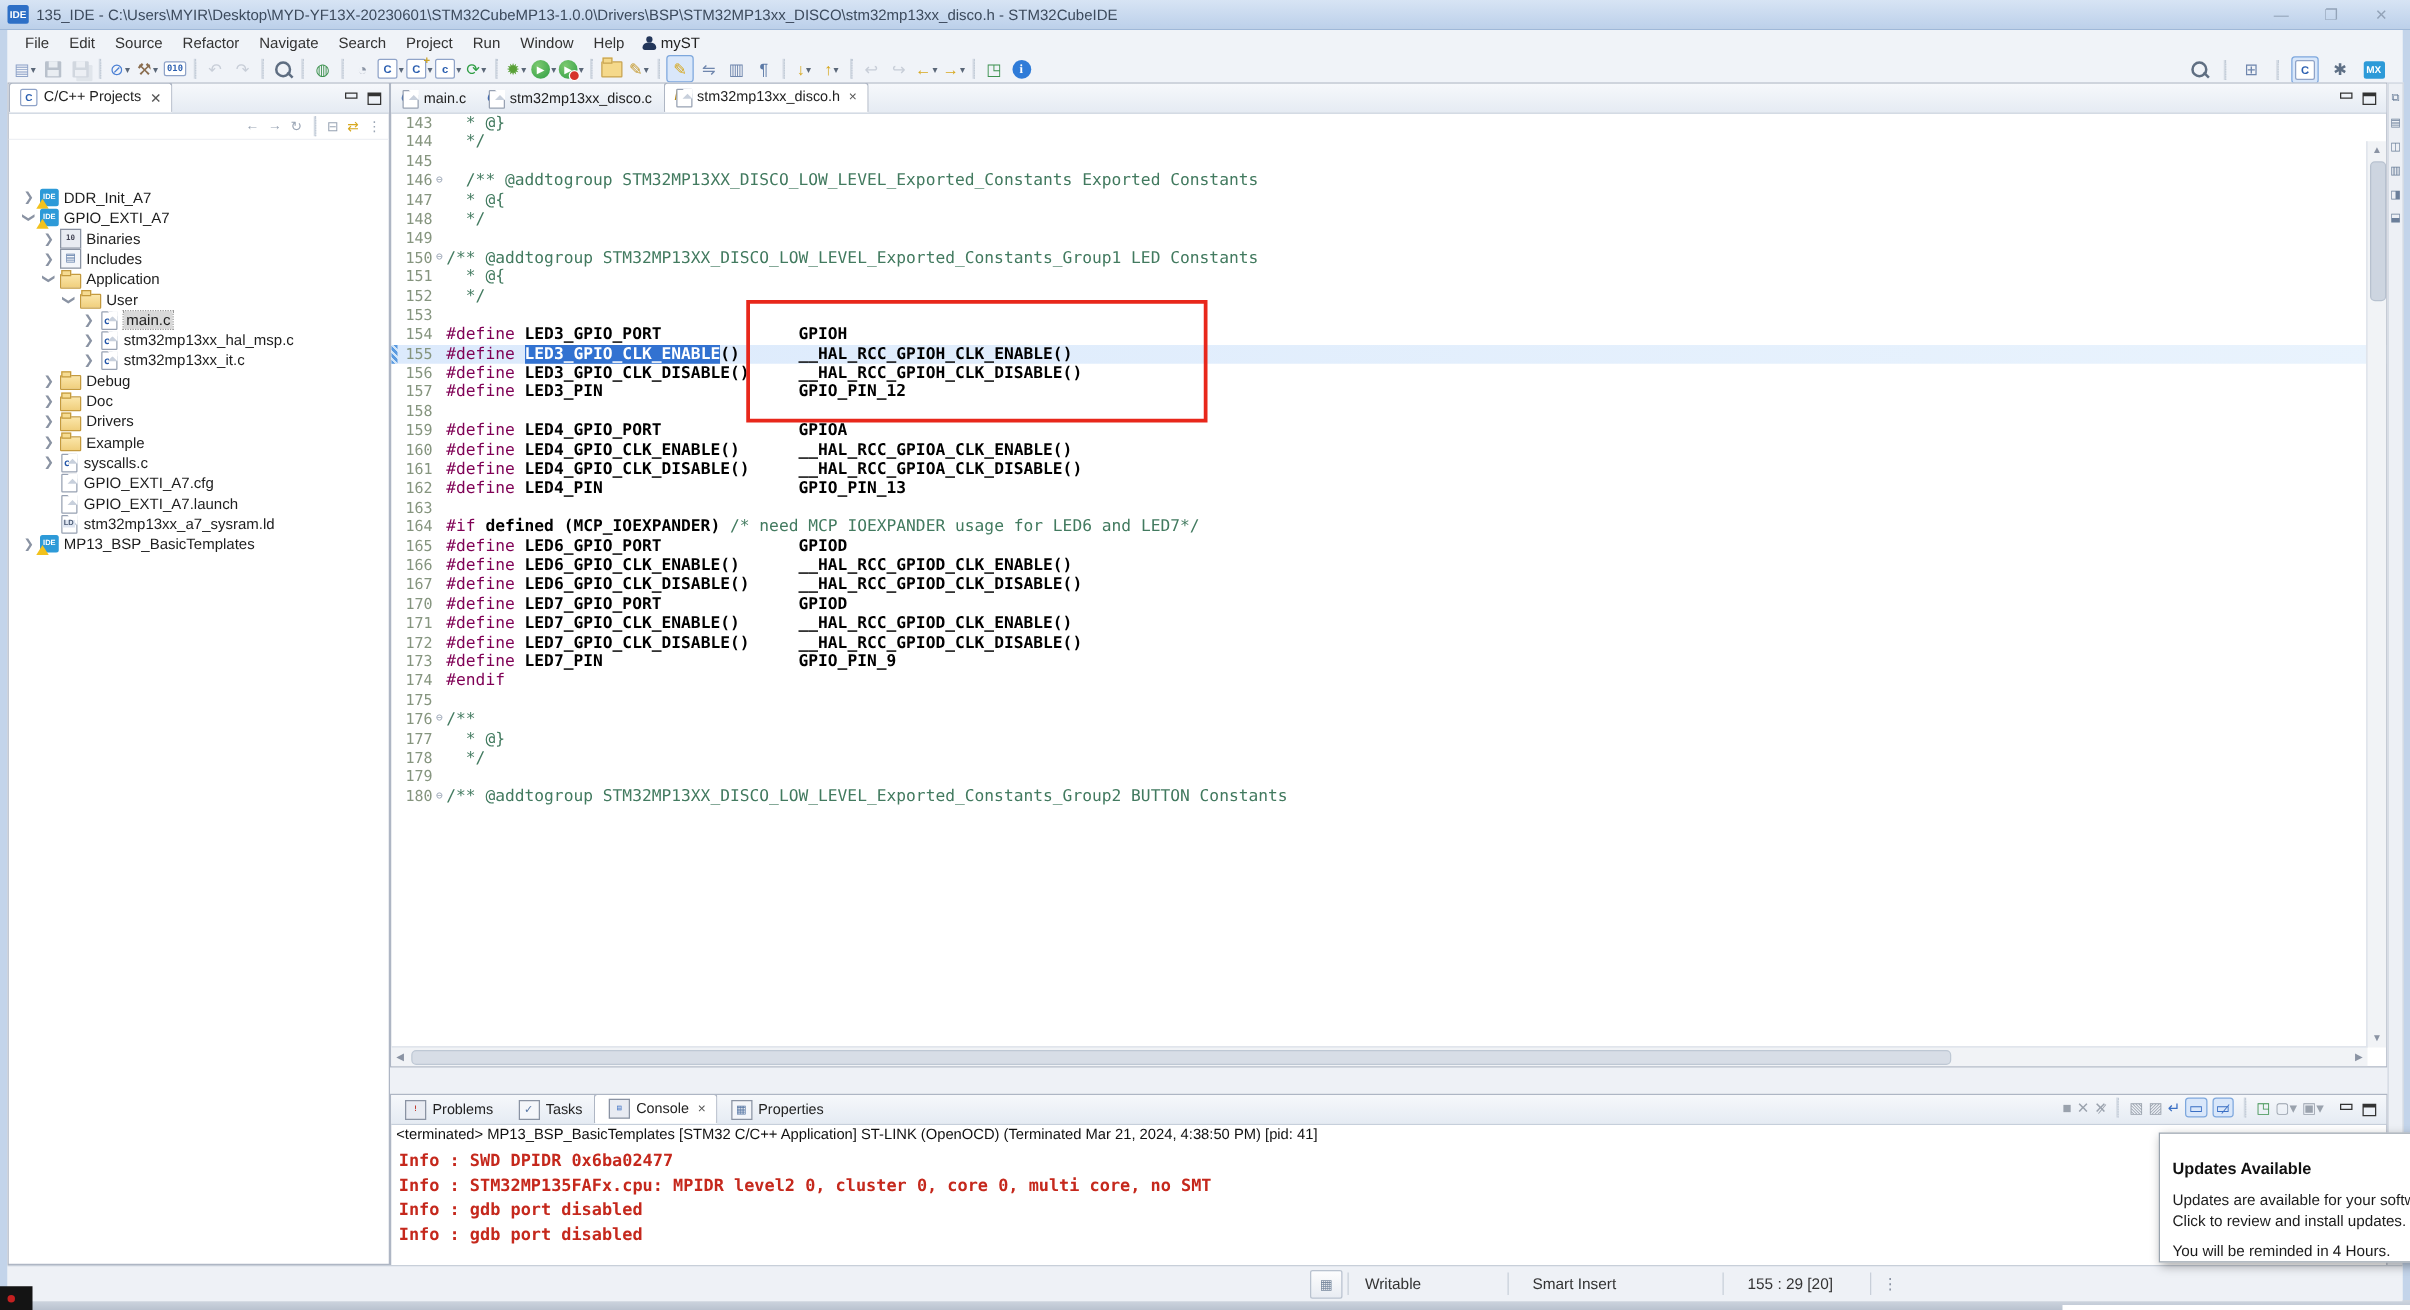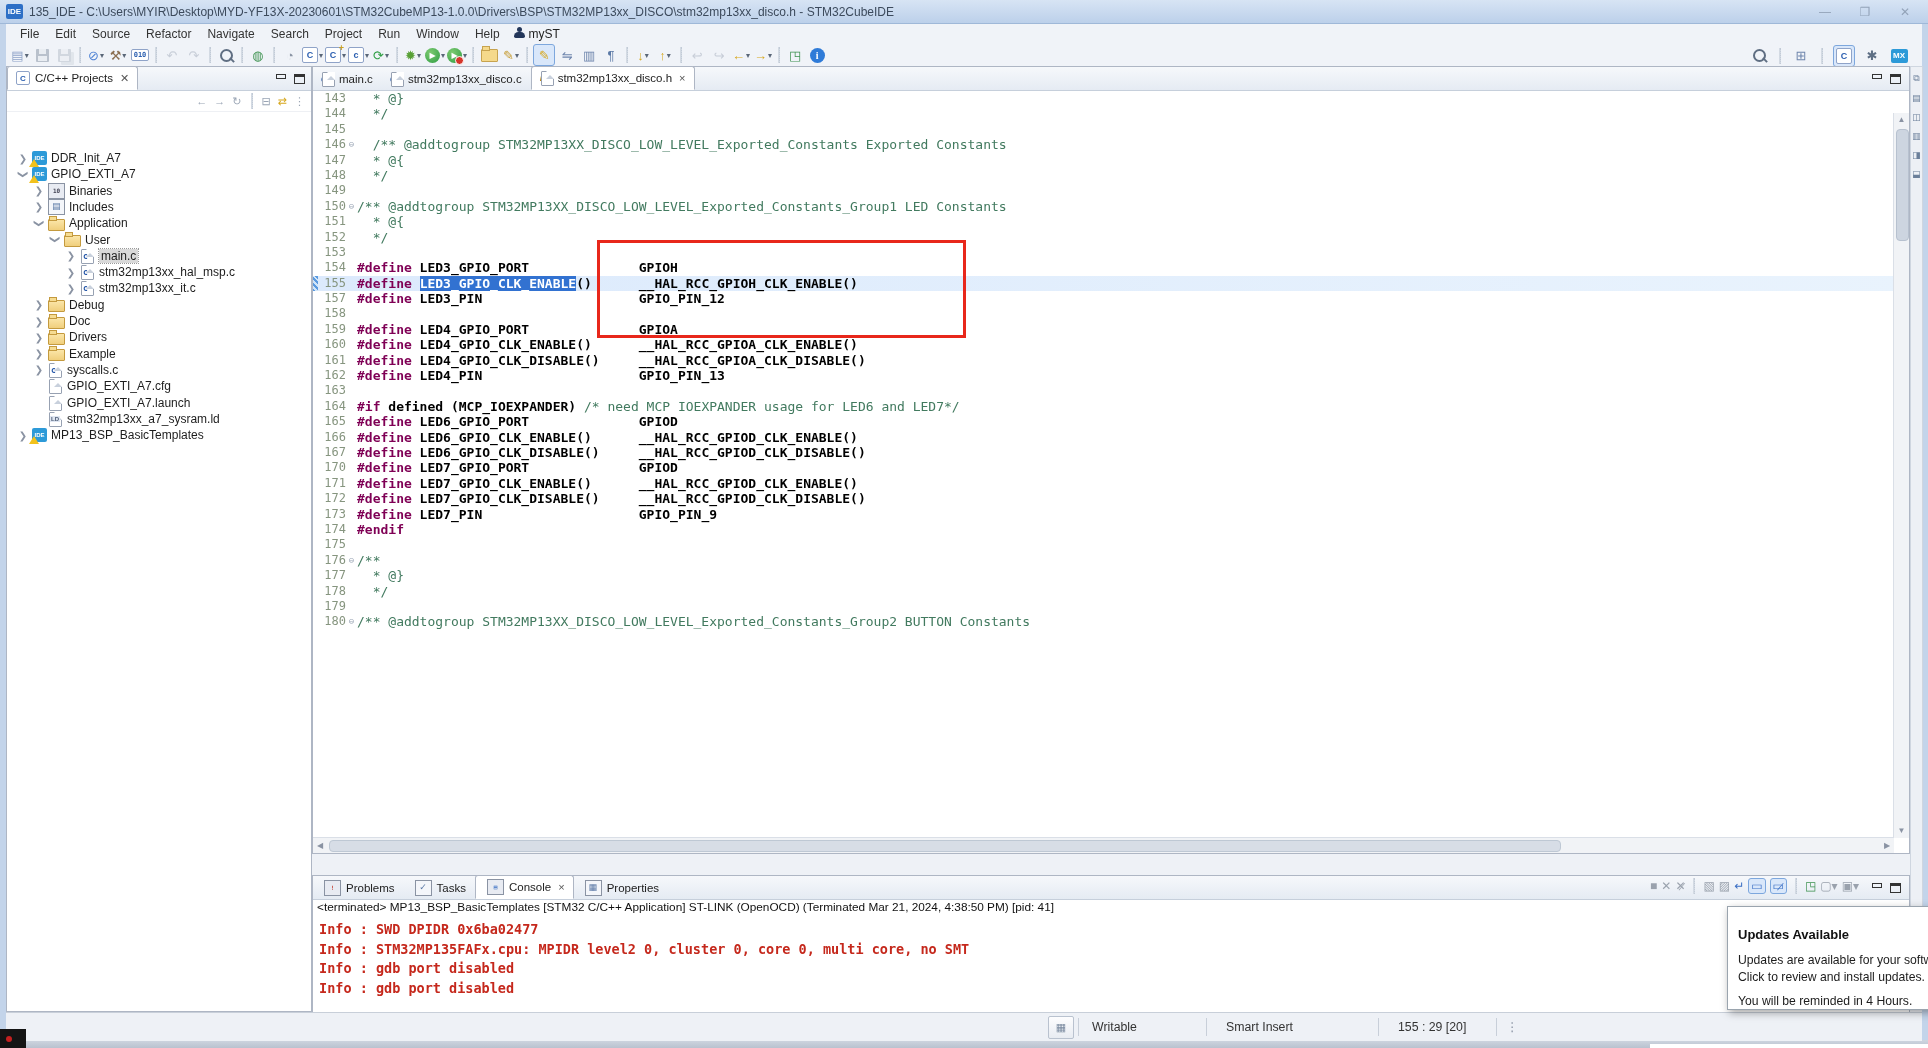--- a/index.html
+++ b/index.html
@@ -15,21 +15,21 @@
   .winbtns{position:absolute;right:10px;top:3px;display:flex;gap:14px}
   .winbtn{width:26px;height:17px;display:flex;align-items:center;justify-content:center;
     color:#93a3b8;font-size:12px}
   .edgeL,.edgeR{position:absolute;top:24px;width:6px;height:1016px;background:#c3d4ea}
   .edgeL{left:0}.edgeR{left:1922px}
   .edgeB{position:absolute;left:0;top:1040px;width:1928px;height:8px;background:linear-gradient(#cfd6e0,#b9c2cf)}
   
   .menubar{position:absolute;left:6px;top:24px;width:1916px;height:20px;background:#f0f3f8;
     display:flex;align-items:center;padding-left:6px;box-sizing:border-box}
   .menu-item{padding:2px 8px;color:#333}
-  .myst{display:flex;gap:4px;margin-left:6px}
+  .myst{display:flex;align-items:center;gap:4px;margin-left:6px}
   .person{width:11px;height:11px;position:relative;display:inline-block}
   .person::before{content:"";position:absolute;left:3px;top:0;width:5px;height:5px;border-radius:50%;background:#23365a}
   .person::after{content:"";position:absolute;left:0;top:5px;width:11px;height:6px;border-radius:5px 5px 2px 2px;background:#23365a}
   
   .toolbar{position:absolute;left:6px;top:44px;width:1916px;height:23px;background:#f0f3f8;
     border-bottom:1px solid #cfd8e4;display:flex;align-items:center;padding-left:3px;box-sizing:border-box}
   .tb{height:20px;display:inline-flex;align-items:center;justify-content:center;min-width:20px;
     border-radius:3px;margin:0 1px;position:relative}
   .tb.pressed{background:#d9e7fa;border:1px solid #7da7dd}
   .tb .gl{font-size:13px;line-height:1}
@@ -98,21 +98,21 @@
   .etab-icon{position:relative;width:13px;height:14px}
   #editor-body{position:absolute;left:0;top:23px;right:0;bottom:0;overflow:hidden}
   .codewrap{position:absolute;left:0;top:1px;width:100%;font-family:"DejaVu Sans Mono",monospace;font-size:13px;line-height:15.4px}
   .ln{height:15.4px;display:flex;white-space:pre;position:relative}
   .ln .num{width:33px;text-align:right;color:#86957f;flex:0 0 auto;font-size:12px}
   .ln .fold{width:11px;text-align:center;color:#9aa5b5;font-size:9px;flex:0 0 auto;line-height:15.4px}
   .ln .src{font-weight:bold;color:#000}
   .ln.cur{background:linear-gradient(to right,#dceafc 0,#e9f3fd 100%)}
   .ln.cur::before{content:"";position:absolute;left:0;top:0;width:5px;height:15.4px;
     background:repeating-linear-gradient(45deg,#5a9ae0 0 2px,#cfe4f8 2px 4px)}
-  .seg.k{color:var(--kw);font-weight:bold}
+  .seg.k{color:var(--kw);font-weight:normal}
   .seg.c{color:var(--cmt);font-weight:normal}
   .seg.s{background:var(--selbg);color:#fff}
   .vsb{position:absolute;right:0;top:23px;width:15px;bottom:15px;background:#f1f3f6;border-left:1px solid #dadfe7}
   .vsb .thumb{position:absolute;left:2px;top:16px;width:11px;height:110px;background:#cdd5e0;border-radius:4px;border:1px solid #b7c1cf}
   .vsb .ar{position:absolute;left:0;width:15px;height:14px;color:#8a93a3;font-size:8px;text-align:center;line-height:14px}
   .hsb{position:absolute;left:0;bottom:0;height:15px;right:15px;background:#f1f3f6;border-top:1px solid #dadfe7}
   .hsb .thumb{position:absolute;left:16px;top:2px;height:10px;background:#d7dde6;border-radius:4px;border:1px solid #bec8d4}
   .hsb .ar{position:absolute;top:0;width:14px;height:15px;color:#8a93a3;font-size:8px;text-align:center;line-height:15px}
   
   #rightstrip{position:absolute;left:1910px;top:66px;width:13px;height:944px;background:#edf0f5;border:1px solid #cfd6e0;
@@ -487,20 +487,21 @@
         <div class="ln"><span class="num">146</span><span class="fold">⊖</span><span class="src"><span class="seg c">  /** @addtogroup STM32MP13XX_DISCO_LOW_LEVEL_Exported_Constants Exported Constants</span></span></div>
         <div class="ln"><span class="num">147</span><span class="fold"></span><span class="src"><span class="seg c">  * @{</span></span></div>
         <div class="ln"><span class="num">148</span><span class="fold"></span><span class="src"><span class="seg c">  */</span></span></div>
         <div class="ln"><span class="num">149</span><span class="fold"></span><span class="src"></span></div>
         <div class="ln"><span class="num">150</span><span class="fold">⊖</span><span class="src"><span class="seg c">/** @addtogroup STM32MP13XX_DISCO_LOW_LEVEL_Exported_Constants_Group1 LED Constants</span></span></div>
         <div class="ln"><span class="num">151</span><span class="fold"></span><span class="src"><span class="seg c">  * @{</span></span></div>
         <div class="ln"><span class="num">152</span><span class="fold"></span><span class="src"><span class="seg c">  */</span></span></div>
         <div class="ln"><span class="num">153</span><span class="fold"></span><span class="src"></span></div>
         <div class="ln"><span class="num">154</span><span class="fold"></span><span class="src"><span class="seg k">#define</span><span class="seg t"> LED3_GPIO_PORT              GPIOH</span></span></div>
         <div class="ln cur"><span class="num">155</span><span class="fold"></span><span class="src"><span class="seg k">#define</span><span class="seg t"> </span><span class="seg s">LED3_GPIO_CLK_ENABLE</span><span class="seg t">()      __HAL_RCC_GPIOH_CLK_ENABLE()</span></span></div>
+        <div class="ln"><span class="num">156</span><span class="fold"></span><span class="src"><span class="seg k">#define</span><span class="seg t"> LED3_GPIO_CLK_DISABLE()     __HAL_RCC_GPIOH_CLK_DISABLE()</span></span></div>
         <div class="ln"><span class="num">157</span><span class="fold"></span><span class="src"><span class="seg k">#define</span><span class="seg t"> LED3_PIN                    GPIO_PIN_12</span></span></div>
         <div class="ln"><span class="num">158</span><span class="fold"></span><span class="src"></span></div>
         <div class="ln"><span class="num">159</span><span class="fold"></span><span class="src"><span class="seg k">#define</span><span class="seg t"> LED4_GPIO_PORT              GPIOA</span></span></div>
         <div class="ln"><span class="num">160</span><span class="fold"></span><span class="src"><span class="seg k">#define</span><span class="seg t"> LED4_GPIO_CLK_ENABLE()      __HAL_RCC_GPIOA_CLK_ENABLE()</span></span></div>
         <div class="ln"><span class="num">161</span><span class="fold"></span><span class="src"><span class="seg k">#define</span><span class="seg t"> LED4_GPIO_CLK_DISABLE()     __HAL_RCC_GPIOA_CLK_DISABLE()</span></span></div>
         <div class="ln"><span class="num">162</span><span class="fold"></span><span class="src"><span class="seg k">#define</span><span class="seg t"> LED4_PIN                    GPIO_PIN_13</span></span></div>
         <div class="ln"><span class="num">163</span><span class="fold"></span><span class="src"></span></div>
         <div class="ln"><span class="num">164</span><span class="fold"></span><span class="src"><span class="seg k">#if</span><span class="seg t"> defined (MCP_IOEXPANDER) </span><span class="seg c">/* need MCP IOEXPANDER usage for LED6 and LED7*/</span></span></div>
         <div class="ln"><span class="num">165</span><span class="fold"></span><span class="src"><span class="seg k">#define</span><span class="seg t"> LED6_GPIO_PORT              GPIOD</span></span></div>
         <div class="ln"><span class="num">166</span><span class="fold"></span><span class="src"><span class="seg k">#define</span><span class="seg t"> LED6_GPIO_CLK_ENABLE()      __HAL_RCC_GPIOD_CLK_ENABLE()</span></span></div>

